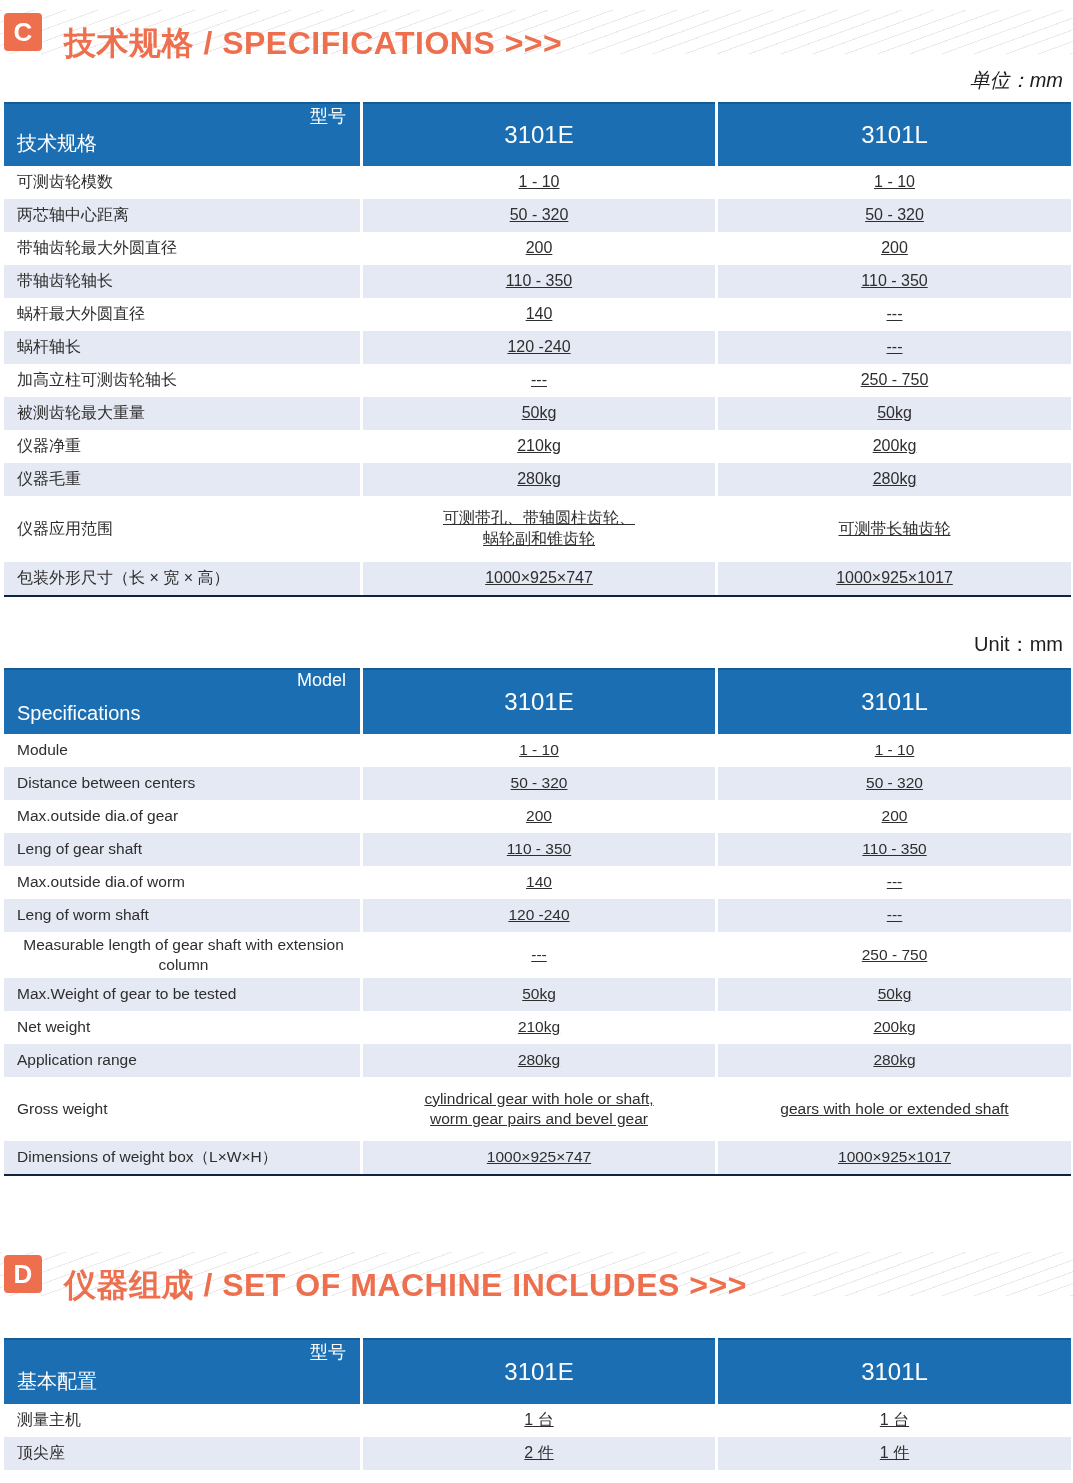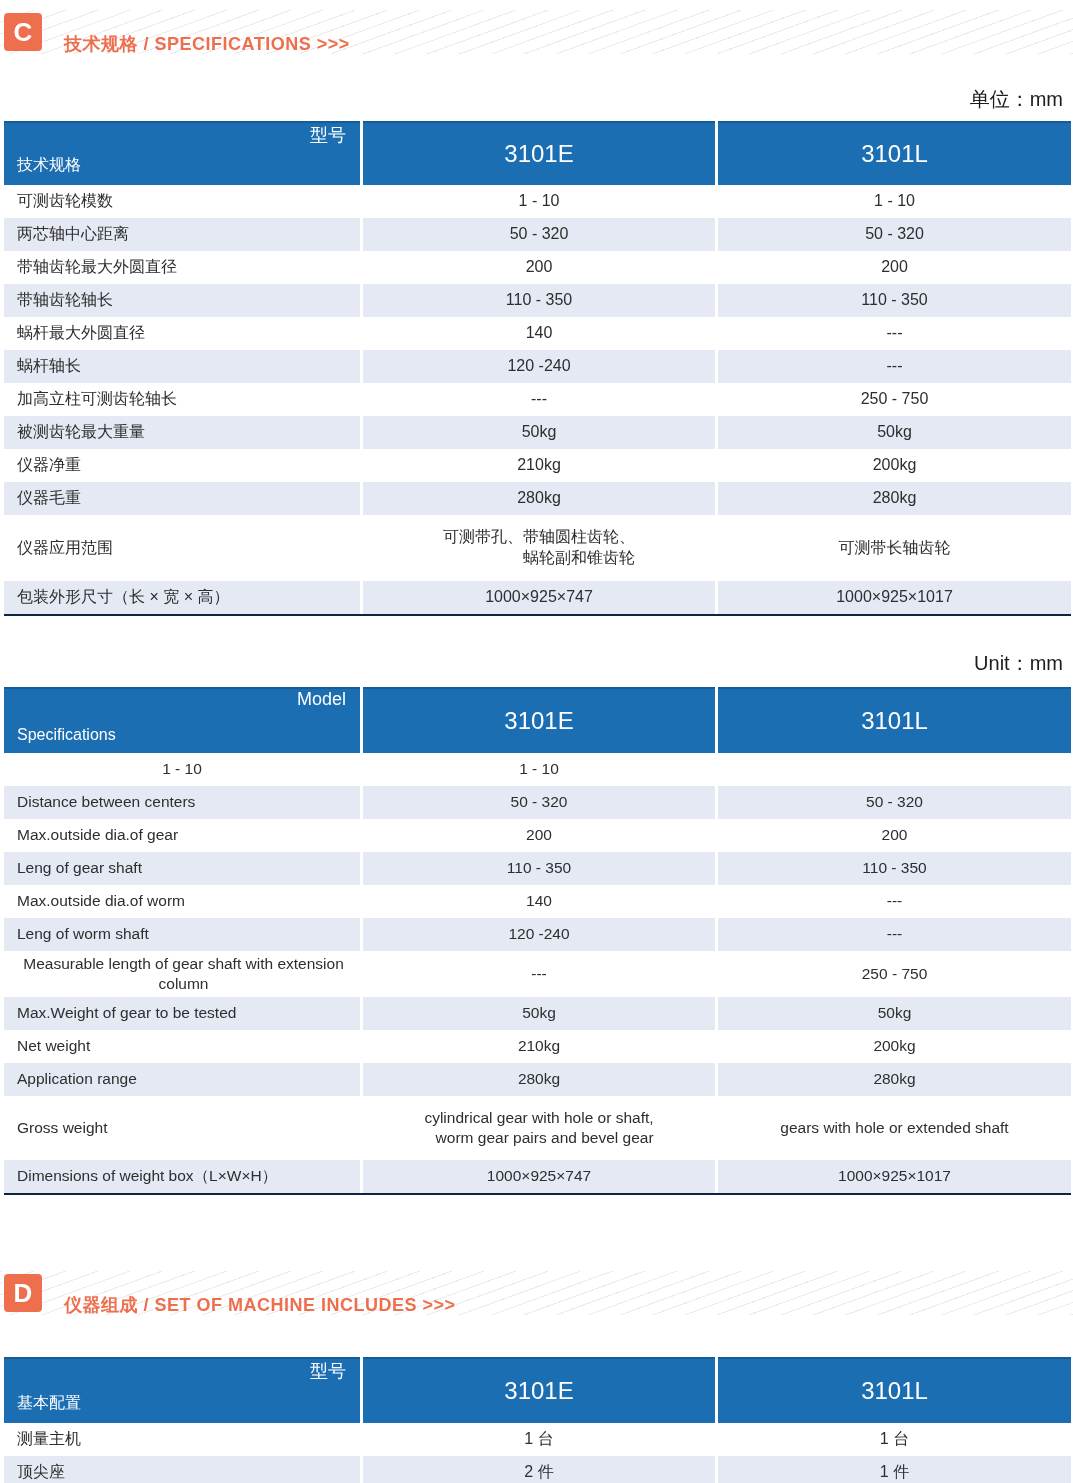--- a/index.html
+++ b/index.html
@@ -12,29 +12,29 @@
   .band{
     margin-top:10px;height:44px;position:relative;display:flex;align-items:center;
     background:repeating-linear-gradient(160deg,#eaeaea 0 1px,transparent 1px 11px);
   }
   .badge{
     width:38px;height:38px;border-radius:4px;background:#ee6f4e;color:#ffffff;
     font-weight:bold;font-size:26px;display:flex;align-items:center;justify-content:center;
     margin-left:4px;flex:0 0 auto;
   }
   .band-title{
-    margin-left:22px;color:#ee6f4e;font-weight:bold;font-size:18px;letter-spacing:0.5px;
+    margin-left:22px;color:#ee6f4e;font-weight:bold;font-size:32px;letter-spacing:0.5px;
     white-space:nowrap;
     margin-top:24px;
   }
   
   .unit{
     text-align:right;font-size:20px;color:#1d1d1d;padding-right:10px;white-space:nowrap;
   }
-  .unit-cn{margin-top:32px;}
+  .unit-cn{margin-top:13px;font-style:italic;}
   .unit-en{margin-top:34px;text-align:right;}
   
   .spec-table{margin:0 2px 0 4px;border-bottom:2px solid #0e2440;}
   .t1{margin-top:8px;}
   .t2{margin-top:10px;}
   .t3{margin-top:42px;}
   .thead,.trow{
     display:grid;grid-template-columns:356px 352px 1fr;column-gap:3px;
   }
   .thead .hcell{
@@ -45,29 +45,29 @@
   .corner-cell{
     background:
       linear-gradient(to bottom right,
         rgba(0,0,0,0) calc(50% - 1.6px),
         #ffffff calc(50% - 0.6px),
         #ffffff calc(50% + 0.6px),
         rgba(0,0,0,0) calc(50% + 1.6px)),
       #1b6eb2;
   }
   .corner-top{position:absolute;top:0;right:14px;font-size:18px;}
-  .corner-bottom{position:absolute;bottom:9px;left:13px;font-size:16px;}
+  .corner-bottom{position:absolute;bottom:9px;left:13px;font-size:20px;}
   .hcol{display:flex;align-items:center;justify-content:center;font-size:24px;}
   .trow .cell{
     min-height:33px;display:flex;align-items:center;box-sizing:border-box;
     font-size:16px;line-height:1.3;white-space:pre-line;
   }
   .trow:nth-child(even) .cell{background:#e4e9f3;}
   .cell.label{padding-left:13px;padding-right:10px;justify-content:flex-start;text-align:center;}
-  .cell.val{justify-content:center;text-align:right;}
+  .cell.val{justify-content:center;text-align:center;text-decoration:underline;}
   .row-tall .cell{min-height:66px;}
   .row-med .cell{min-height:46px;}
   .row-tall2 .cell{min-height:64px;}
   .t2 .cell{font-size:15.5px;}
 </style>
 </head>
 <body>
 
 <div class="band">
   <div class="badge">C</div>
@@ -156,20 +156,21 @@
   <div class="thead">
     <div class="hcell corner-cell">
       <span class="corner-top">Model</span>
       <span class="corner-bottom">Specifications</span>
     </div>
     <div class="hcell hcol">3101E</div>
     <div class="hcell hcol">3101L</div>
   </div>
   <div>
     <div class="trow">
+      <div class="cell label">Module</div>
       <div class="cell val">1 - 10</div>
       <div class="cell val">1 - 10</div>
     </div>
     <div class="trow">
       <div class="cell label">Distance between centers</div>
       <div class="cell val">50 - 320</div>
       <div class="cell val">50 - 320</div>
     </div>
     <div class="trow">
       <div class="cell label">Max.outside dia.of gear</div>

